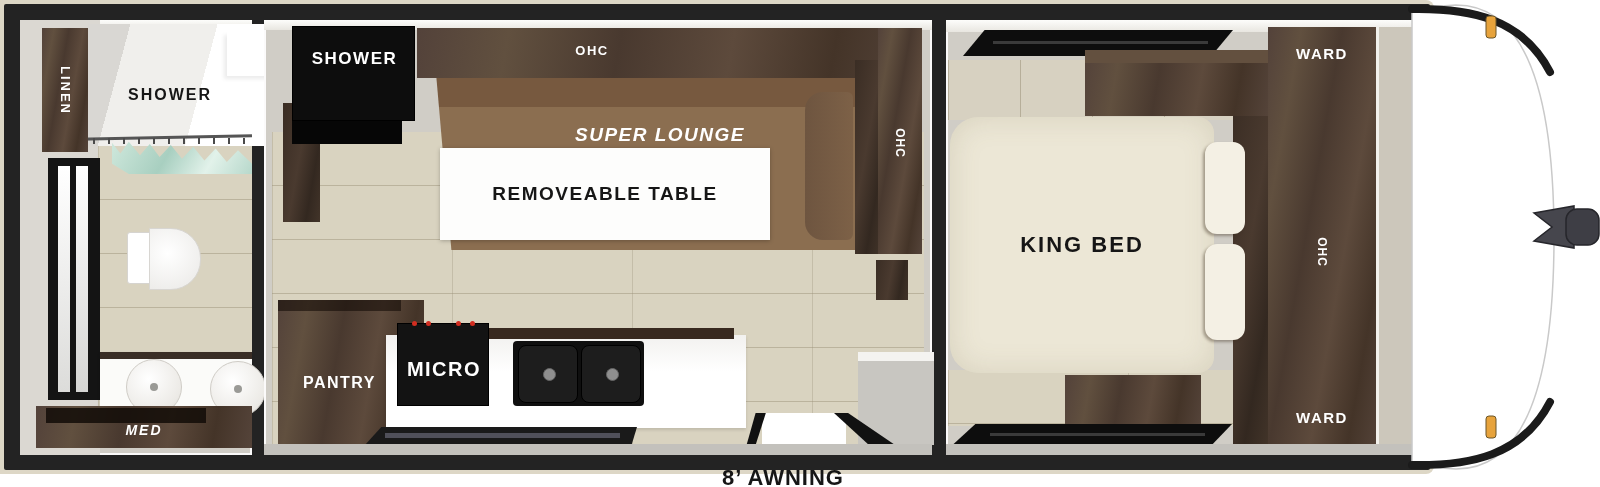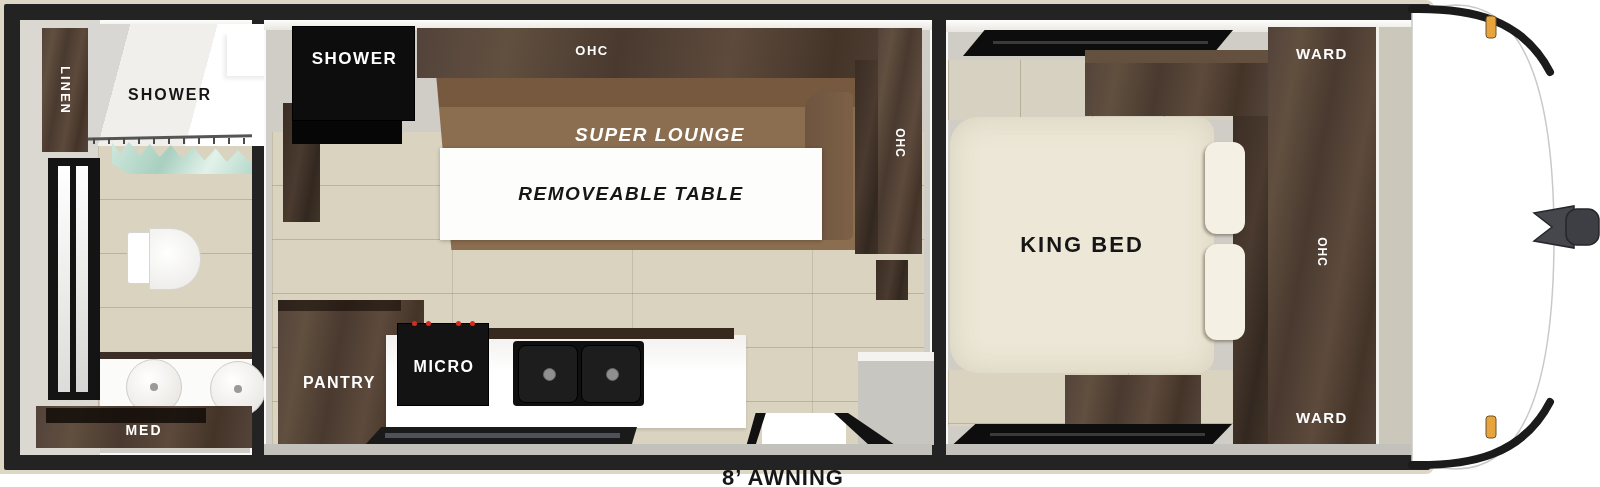--- a/index.html
+++ b/index.html
@@ -85,21 +85,21 @@
          background:radial-gradient(circle at 40% 35%,#fff,#eceae6 70%,#d8d6d1);border:1px solid #cfccc6;">
       <div class="abs" style="left:23px;top:23px;width:8px;height:8px;border-radius:50%;background:#9a9a96;"></div>
     </div>
     <div class="abs" style="left:190px;top:341px;width:54px;height:54px;border-radius:50%;
          background:radial-gradient(circle at 40% 35%,#fff,#eceae6 70%,#d8d6d1);border:1px solid #cfccc6;">
       <div class="abs" style="left:23px;top:23px;width:8px;height:8px;border-radius:50%;background:#9a9a96;"></div>
     </div>
 
     <div class="abs wood" style="left:16px;top:386px;width:216px;height:42px;">
       <div class="abs" style="left:10px;top:2px;width:160px;height:15px;background:rgba(18,12,7,.85);"></div>
-      <div class="lbl center" style="left:0;top:16px;width:216px;font-size:14px;letter-spacing:2px;">MED</div>
+      <div class="lbl center" style="left:0;top:16px;width:216px;font-size:14px;letter-spacing:2px;font-style:italic;">MED</div>
     </div>
   </div>
 
   <div class="section" style="left:264px;top:20px;width:668px;height:435px;">
     <div class="abs ceiling"></div>
     <div class="abs planks" style="left:8px;top:112px;width:652px;height:318px;"></div>
 
     <div class="abs wood-dark" style="left:19px;top:83px;width:37px;height:119px;"></div>
 
     <div class="abs" style="left:28px;top:100px;width:110px;height:24px;background:#060606;"></div>
@@ -121,38 +121,38 @@
 
     <div class="abs wood-dark" style="left:591px;top:40px;width:26px;height:194px;"></div>
 
     <div class="abs wood" style="left:614px;top:8px;width:44px;height:226px;">
       <div class="lbl vert center" style="left:0;top:95px;width:44px;height:40px;font-size:12px;letter-spacing:1px;">
           <span>OHC</span>
         </div>
     </div>
     <div class="abs wood-dark" style="left:612px;top:240px;width:32px;height:40px;"></div>
 
-    <div class="abs center" style="left:176px;top:128px;width:382px;height:92px;background:#fdfdfc;box-shadow:0 1px 4px rgba(0,0,0,.25);font-style:italic;">
+    <div class="abs center" style="left:176px;top:128px;width:330px;height:92px;background:#fdfdfc;box-shadow:0 1px 4px rgba(0,0,0,.25);">
       <div class="lbl lbl-dark center" style="position:static;font-size:19px;letter-spacing:1.5px;">REMOVEABLE TABLE</div>
     </div>
 
     <div class="abs wood" style="left:14px;top:280px;width:123px;height:147px;padding-left:23px;">
       <div class="abs" style="left:0;top:0;width:123px;height:11px;background:rgba(20,12,6,.6);"></div>
       <div class="lbl center" style="left:0;top:74px;width:123px;font-size:16px;letter-spacing:1.5px;">PANTRY</div>
     </div>
 
     <div class="abs white-top" style="left:122px;top:315px;width:360px;height:93px;box-shadow:0 2px 3px rgba(0,0,0,.12);"></div>
     <div class="abs" style="left:224px;top:308px;width:246px;height:11px;background:#38291f;"></div>
 
     <div class="abs black-box" style="left:133px;top:303px;width:92px;height:83px;">
       <div class="abs" style="left:14px;top:-3px;width:5px;height:5px;border-radius:50%;background:#d22d20;"></div>
       <div class="abs" style="left:28px;top:-3px;width:5px;height:5px;border-radius:50%;background:#d22d20;"></div>
       <div class="abs" style="left:58px;top:-3px;width:5px;height:5px;border-radius:50%;background:#d22d20;"></div>
       <div class="abs" style="left:72px;top:-3px;width:5px;height:5px;border-radius:50%;background:#d22d20;"></div>
-      <div class="lbl center" style="left:0;top:34px;width:92px;font-size:16px;letter-spacing:1.5px;">MICRO</div>
+      <div class="lbl center" style="left:0;top:34px;width:92px;font-size:20px;letter-spacing:1.5px;">MICRO</div>
     </div>
 
     <div class="abs" style="left:249px;top:321px;width:131px;height:65px;background:#0f0f0f;border-radius:4px;">
       <div class="abs" style="left:5px;top:4px;width:58px;height:56px;background:#1d1d1d;border:1px solid #000;border-radius:8px;">
         <div class="abs" style="left:24px;top:22px;width:11px;height:11px;border-radius:50%;background:#8f8f8f;border:1px solid #666;"></div>
       </div>
       <div class="abs" style="left:68px;top:4px;width:58px;height:56px;background:#1d1d1d;border:1px solid #000;border-radius:8px;">
         <div class="abs" style="left:24px;top:22px;width:11px;height:11px;border-radius:50%;background:#8f8f8f;border:1px solid #666;"></div>
       </div>
     </div>

